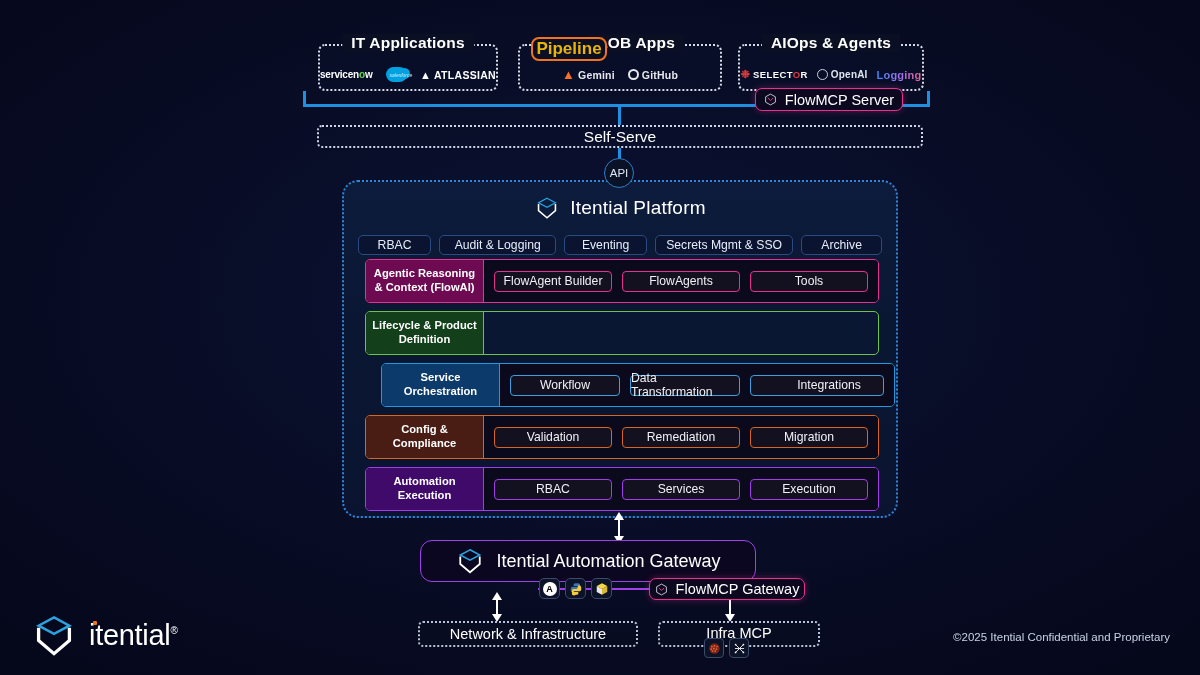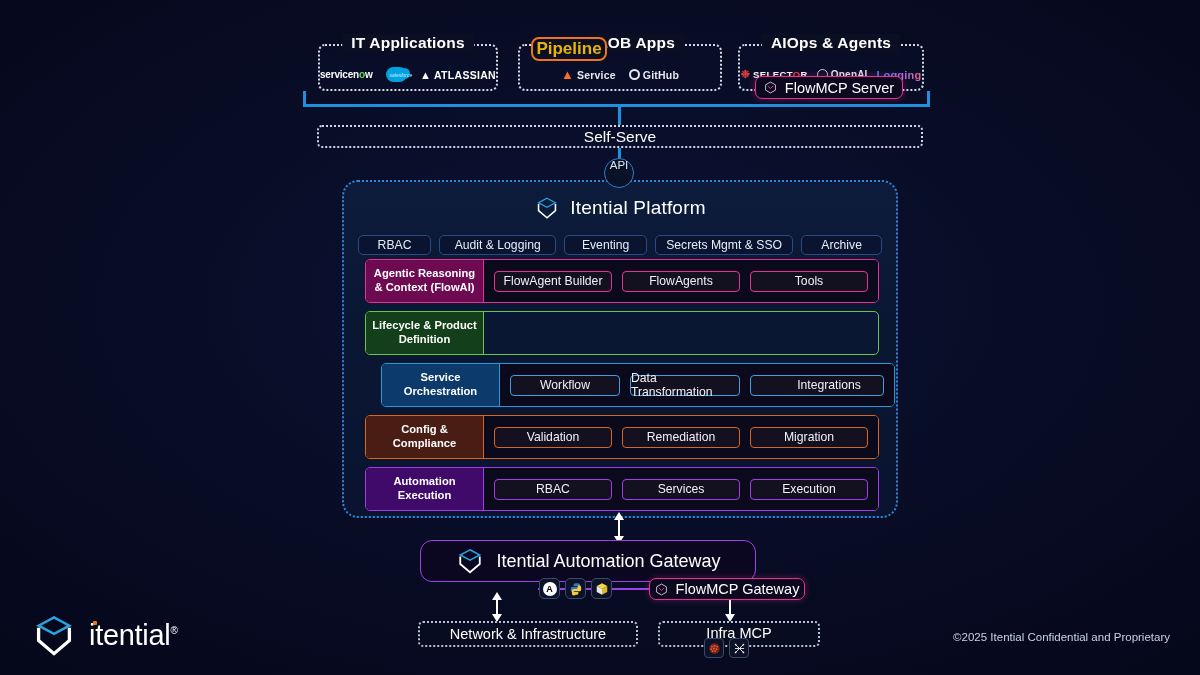--- a/index.html
+++ b/index.html
@@ -62,21 +62,21 @@
     border: 2px dotted #cfd6e6; border-radius: 5px;
     background: rgba(10,16,42,0.45);
     display: flex; align-items: center; justify-content: center;
     font-size: 15.5px;
   }
 
   
   .api-circle {
     width: 30px; height: 30px; border-radius: 50%;
     border: 1.6px solid #2f7fc4; background: #0a1228;
-    display: flex; align-items: flex-start; justify-content: center;
+    display: flex; align-items: center; justify-content: center;
     font-size: 11.5px; color: #dbe6f5; z-index: 8;
   }
 
   
   .platform {
     border: 2.5px dotted #2f87d8; border-radius: 16px;
     background: linear-gradient(180deg, #0d1c3c 0%, #0a1733 45%, #0a1431 100%);
   }
   .platform-head {
     display: flex; align-items: center; justify-content: center; gap: 10px;
@@ -169,21 +169,21 @@
         <span style="font-size:10.5px;letter-spacing:.3px;">ATLASSIAN</span>
       </span>
     </div>
   </div>
 
   <div class="abs src-box" style="left:518px; top:44px; width:204px; height:47px;">
     <div class="src-title" style="left:auto; right:36px; transform:none;">LOB Apps</div>
     <div class="logo-row">
       <span class="wm">
         <span style="color:#fc6d26;font-size:13px;">▲</span>
-        <span style="font-size:10.5px;color:#e8e8ee;">Service</span>
+        <span style="font-size:10.5px;color:#e8e8ee;">Gemini</span>
       </span>
       <span class="wm">
         <span style="display:inline-block;width:11px;height:11px;border-radius:50%;border:2px solid #e8e8ee;"></span>
         <span style="font-size:10.5px;color:#e8e8ee;">GitHub</span>
       </span>
     </div>
   </div>
 
   <div class="abs pipeline-pill" style="left:531px; top:37px; width:76px; height:24px;">Pipeline</div>
 
@@ -202,21 +202,21 @@
         <span style="font-size:11px;background:linear-gradient(90deg,#4285f4,#9b72f2,#e8618c);-webkit-background-clip:text;background-clip:text;color:transparent;font-weight:bold;">Logging</span>
       </span>
     </div>
   </div>
 
   <div class="abs bus" style="left:303px; top:104px; width:627px; height:2.5px;"></div>
   <div class="abs bus" style="left:303px; top:91px; width:2.5px; height:15px;"></div>
   <div class="abs bus" style="left:927px; top:91px; width:2.5px; height:15px;"></div>
   <div class="abs bus" style="left:618px; top:104px; width:2.5px; height:21px;"></div>
 
-  <div class="abs mcp-pill" style="left:755px; top:76px; width:148px; height:23px;">
+  <div class="abs mcp-pill" style="left:755px; top:88px; width:148px; height:23px;">
     <svg width="13" height="13" viewBox="0 0 24 24">
       <path d="M12 2 L21 7 L21 17 L12 22 L3 17 L3 7 Z" fill="none" stroke="#d8dbe6" stroke-width="1.6"></path>
       <path d="M7 9 L12 14 L17 9" fill="none" stroke="#e8318f" stroke-width="1.8"></path>
     </svg>
     <span>FlowMCP Server</span>
   </div>
 
   <div class="abs selfserve" style="left:317px; top:125px; width:606px; height:23px;">
     <span>Self-Serve</span>
   </div>

